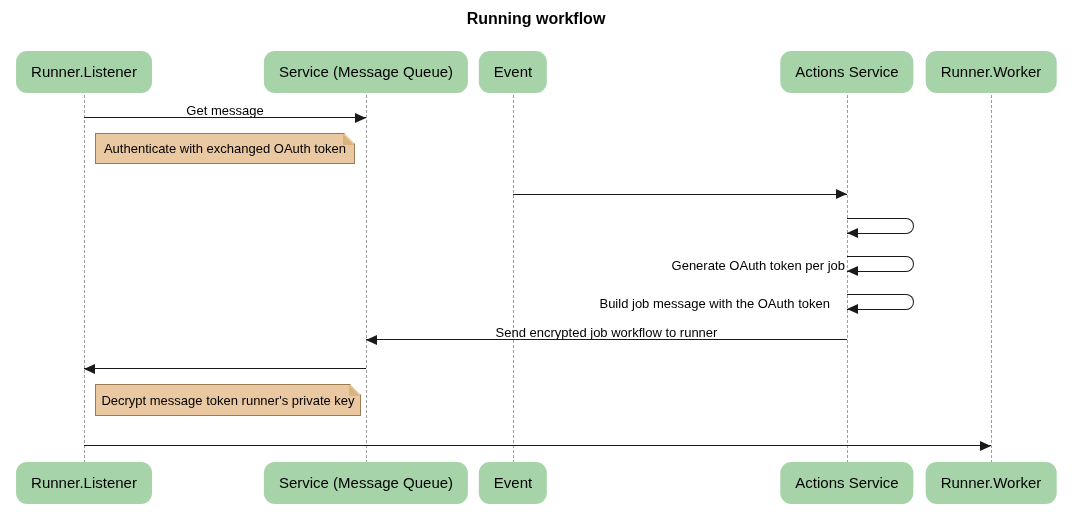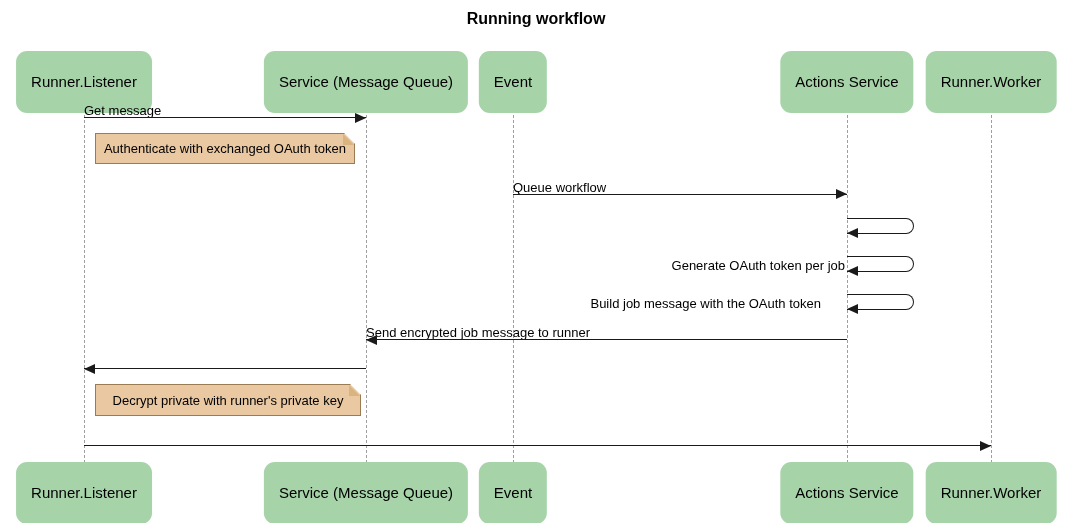--- a/index.html
+++ b/index.html
@@ -19,26 +19,26 @@
   .title{
     position:absolute;left:0;top:10px;width:1072px;text-align:center;
     font-size:16px;font-weight:bold;
   }
   .lifeline{
     position:absolute;top:85px;height:378px;width:0;
     border-left:1px dashed var(--lifeline);
   }
   .actor{
     position:absolute;transform:translateX(-50%);height:34px;line-height:34px;
-    background:var(--actor-fill);border-radius:11px;padding:14px 15px;
+    background:var(--actor-fill);border-radius:11px;padding:4px 15px;
     font-size:15px;white-space:nowrap;text-align:center;
   }
   .msg-label{
     position:absolute;height:16px;line-height:16px;font-size:13px;
-    white-space:nowrap;
+    text-align:center;white-space:nowrap;
   }
   .msg-label.right-align{text-align:right;margin-top:48px;}
   .msg-line{position:absolute;height:0;border-top:1.2px solid var(--line);}
   .arrow{position:absolute;width:0;height:0;border-top:5px solid transparent;border-bottom:5px solid transparent;}
   .arrow.right{border-left:11px solid var(--line);}
   .arrow.left{border-right:11px solid var(--line);}
   .self-loop{
     position:absolute;width:67px;height:16px;box-sizing:border-box;
     border:1.2px solid var(--line);border-left:none;border-radius:0 9px 9px 0;
   }
@@ -71,43 +71,42 @@
   <div class="actor" style="left:513px;top:51px">Event</div>
   <div class="actor" style="left:847px;top:51px">Actions Service</div>
   <div class="actor" style="left:991px;top:51px">Runner.Worker</div>
 
   <div class="msg-label" style="left:84px;top:103px;width:282px">Get message</div>
   <div class="msg-line" style="left:84px;top:117px;width:282px"></div>
   <div class="arrow right" style="left:355px;top:113px"></div>
 
   <div class="note" style="left:95px;top:133px;width:260px;height:31px">Authenticate with exchanged OAuth token</div>
 
-  <div class="msg-label" style="left:513px;top:180px;width:334px">Queue workflow</div>
   <div class="msg-line" style="left:513px;top:194px;width:334px"></div>
   <div class="arrow right" style="left:836px;top:189px"></div>
 
   <div class="msg-label right-align" style="left:425px;top:210px;width:420px">Generate OAuth token per job</div>
   <div class="self-loop" style="left:847px;top:218px"></div>
   <div class="arrow left" style="left:847px;top:228px"></div>
 
-  <div class="msg-label right-align" style="left:401px;top:248px;width:420px">Build job message with the OAuth token</div>
+  <div class="msg-label right-align" style="left:410px;top:248px;width:420px">Build job message with the OAuth token</div>
   <div class="self-loop" style="left:847px;top:256px"></div>
   <div class="arrow left" style="left:847px;top:266px"></div>
 
   <div class="self-loop" style="left:847px;top:294px"></div>
   <div class="arrow left" style="left:847px;top:304px"></div>
 
-  <div class="msg-label" style="left:366px;top:325px;width:481px">Send encrypted job message to runner</div>
+  <div class="msg-label" style="left:366px;top:325px;width:481px">Send encrypted job workflow to runner</div>
   <div class="msg-line" style="left:366px;top:339px;width:481px"></div>
   <div class="arrow left" style="left:366px;top:335px"></div>
 
   <div class="msg-line" style="left:84px;top:368px;width:282px"></div>
   <div class="arrow left" style="left:84px;top:364px"></div>
 
-  <div class="note" style="left:95px;top:384px;width:266px;height:32px">Decrypt private with runner's private key</div>
+  <div class="note" style="left:95px;top:384px;width:266px;height:32px">Decrypt message token runner's private key</div>
 
   <div class="msg-line" style="left:84px;top:445px;width:907px"></div>
   <div class="arrow right" style="left:980px;top:441px"></div>
 
   <div class="actor" style="left:84px;top:462px">Runner.Listener</div>
   <div class="actor" style="left:366px;top:462px">Service (Message Queue)</div>
   <div class="actor" style="left:513px;top:462px">Event</div>
   <div class="actor" style="left:847px;top:462px">Actions Service</div>
   <div class="actor" style="left:991px;top:462px">Runner.Worker</div>
 

